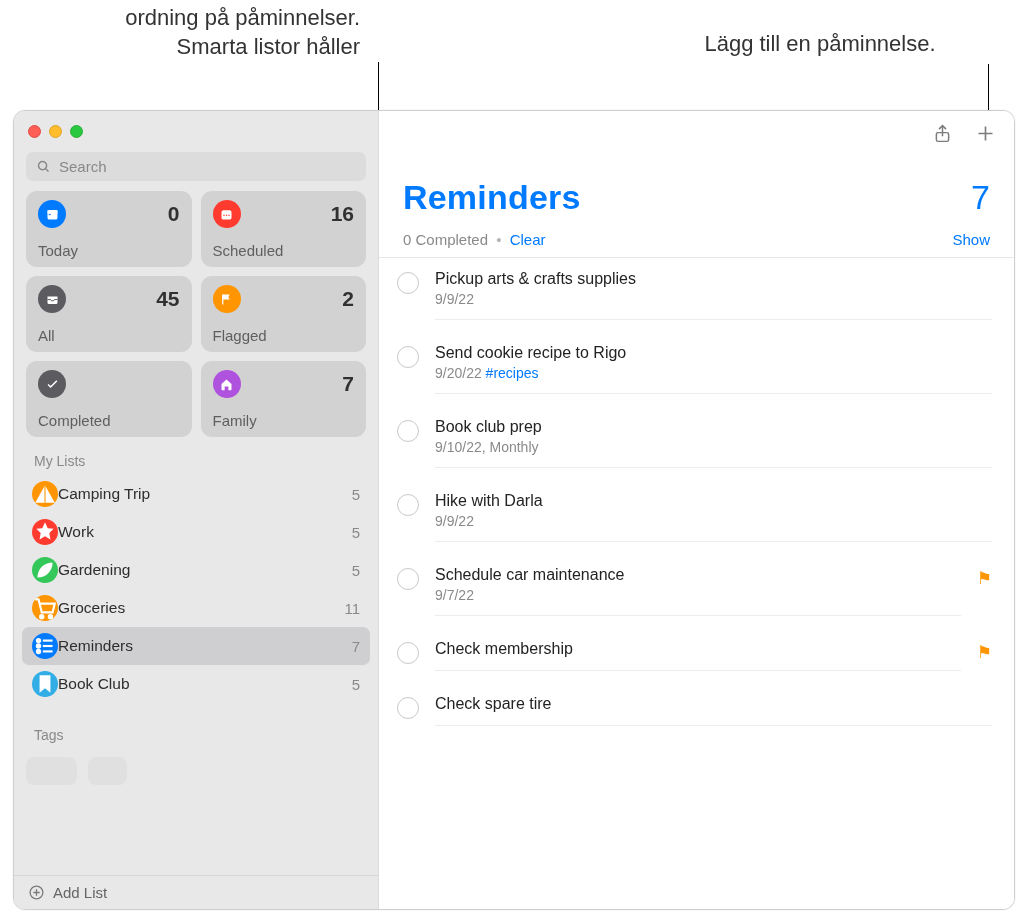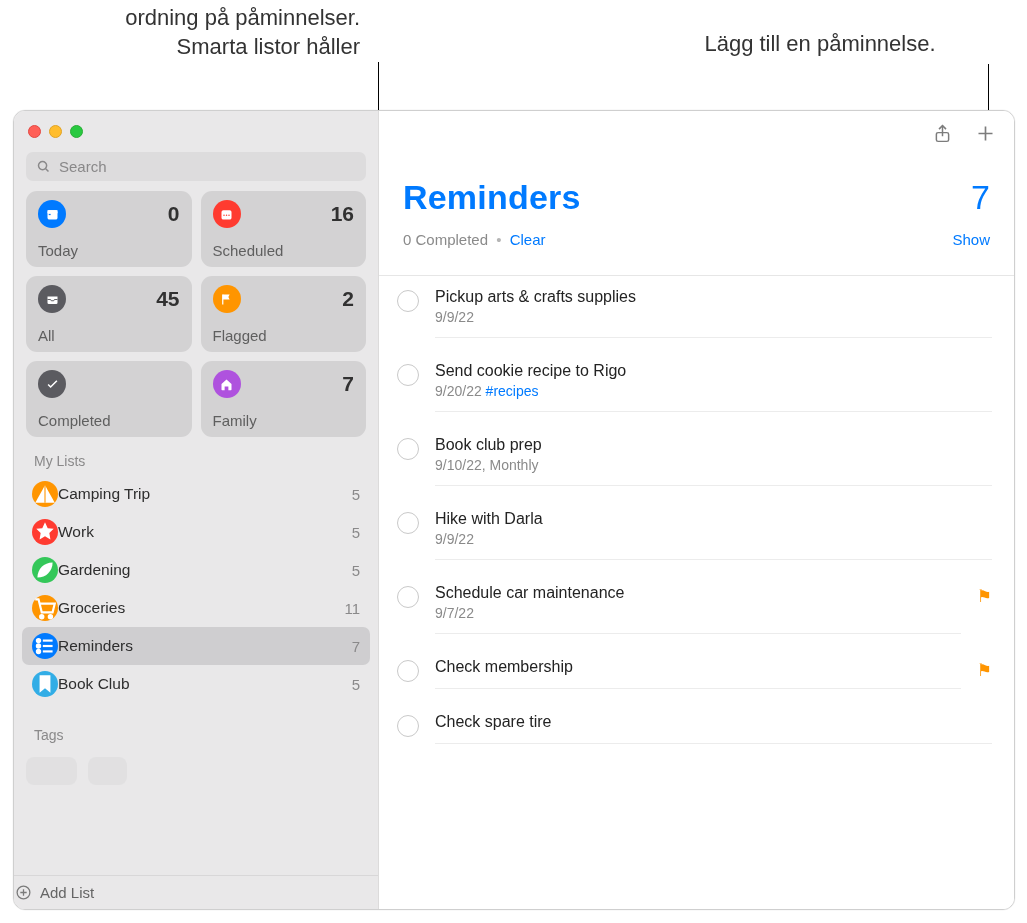--- a/index.html
+++ b/index.html
@@ -170,21 +170,21 @@
   .sidebar-fade{
     position:absolute;left:0;right:0;bottom:34px;height:24px;
     background:linear-gradient(to bottom, rgba(233,232,233,0) 0%, #e9e8e9 100%);
     pointer-events:none;
   }
   .add-list{
     position:absolute;
     left:0;right:0;bottom:0;
     height:34px;
     display:flex;align-items:center;
-    padding:0 1px;
+    padding:0 14px;
     gap:8px;
     color:#656565;
     font-size:15px;
     border-top:1px solid #d8d7d8;
     background:#e9e8e9;
   }
   .add-list .plus-circ{
     width:17px;height:17px;
   }
 
@@ -218,21 +218,21 @@
     letter-spacing:.2px;
   }
   .title-row .big-count{
     font-size:34px;
     font-weight:400;
     color:#007aff;
   }
   .sub-row{
     display:flex;
     justify-content:space-between;
-    padding: 12px 24px 27px 24px;
+    padding: 12px 24px 9px 24px;
     font-size:15px;
     border-bottom:1px solid #e6e6e6;
   }
   .sub-row .left{color:#8a8a8a;}
   .sub-row .left .dot{margin:0 4px;color:#b5b5b5;}
   .sub-row .clear{color:#007aff;}
   .sub-row .show{color:#007aff;font-weight:500;}
 
   .reminders-list{
     padding: 0 22px 0 18px;

